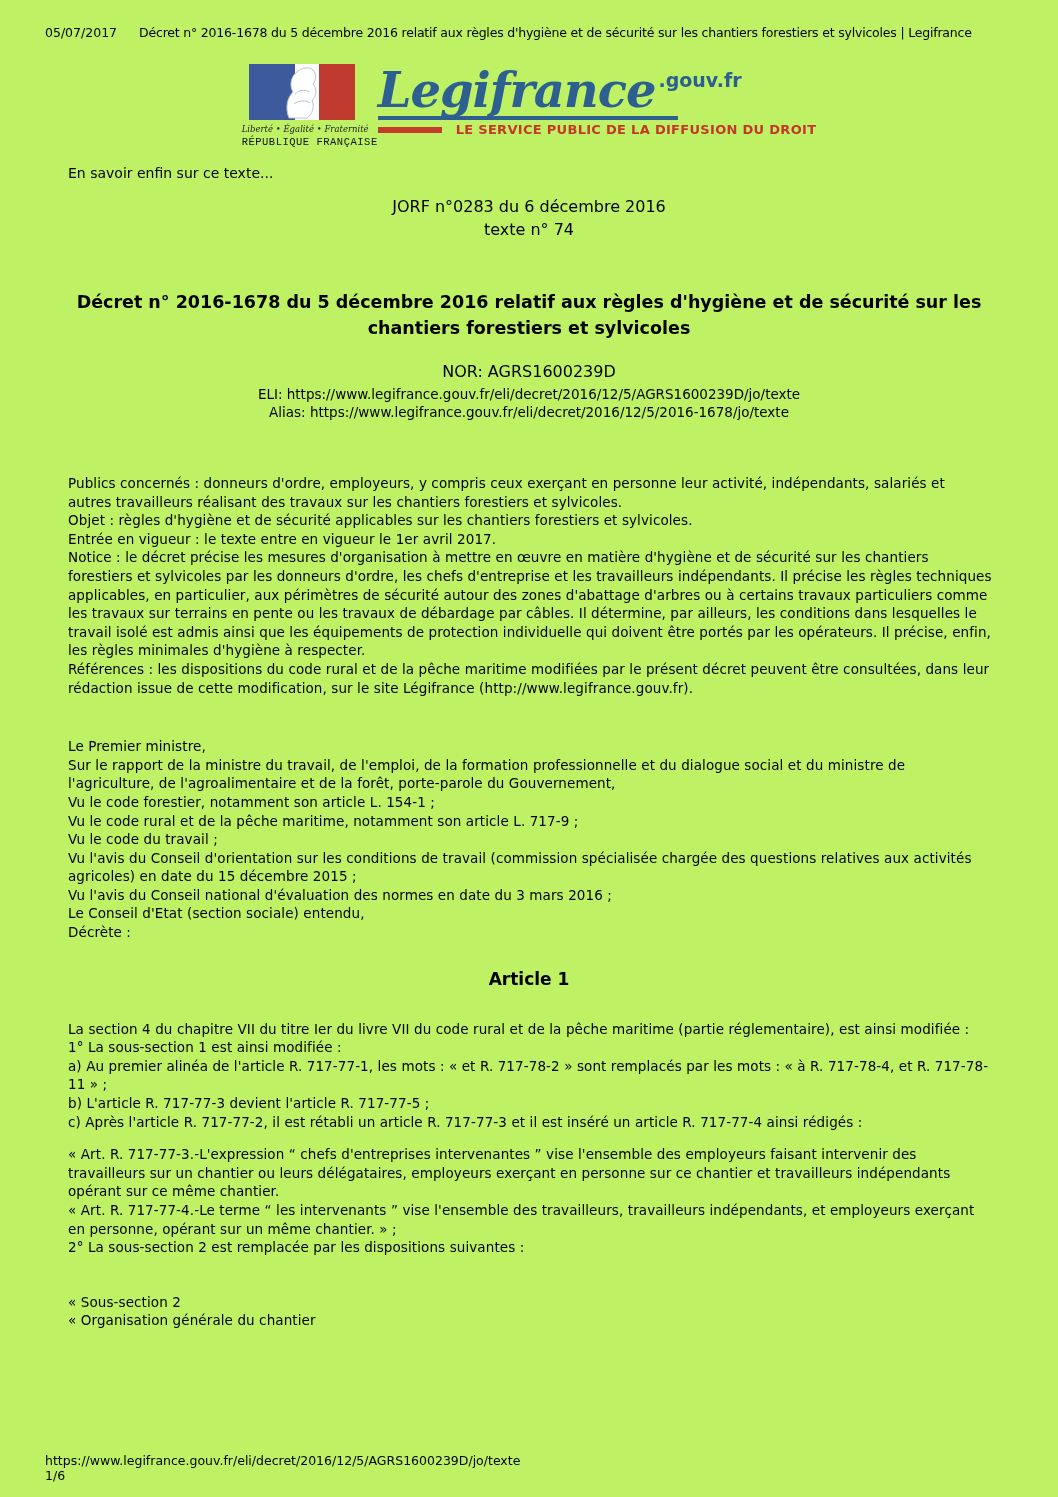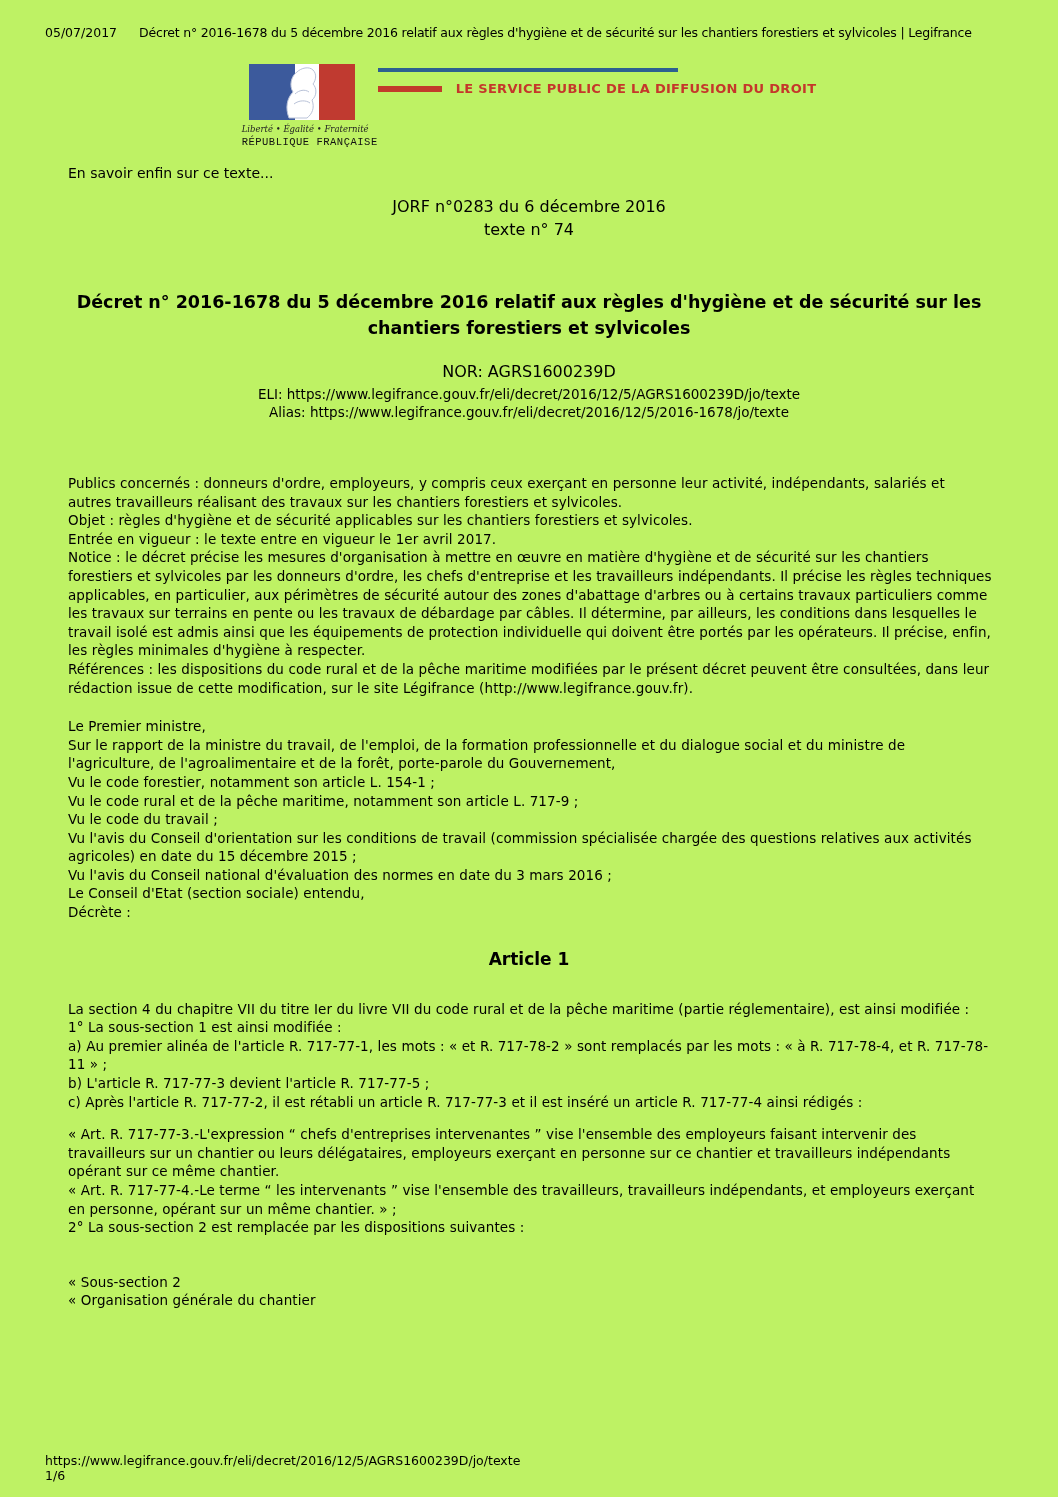--- a/index.html
+++ b/index.html
@@ -48,21 +48,21 @@
     font-family: "DejaVu Serif", "Liberation Serif", serif;
     font-style: italic; font-weight: bold; font-size: 48px;
     color: #2D6090; letter-spacing: -1px;
   }
   .domain {
     font-family: "DejaVu Sans", sans-serif;
     font-weight: bold; font-size: 19px; color: #2D6090;
     position: relative; top: -20px; margin-left: 3px;
   }
   .wordmark-underline { height: 4px; background: #2D6090; width: 300px; margin-top: 2px; }
-  .tagline-row { display: flex; align-items: center; gap: 14px; margin-top: 9px; text-align: right; }
+  .tagline-row { display: flex; align-items: center; gap: 14px; margin-top: 2px; text-align: right; }
   .red-bar { width: 64px; height: 6px; background: #C23B2B; }
   .tagline {
     color: #C5372B; font-weight: bold; font-size: 13px; letter-spacing: 0.3px;
     white-space: nowrap;
   }
 
   
   .more-link { margin: 17px 68px 0; font-size: 14px; }
   .jorf { margin-top: 14px; text-align: center; font-size: 16px; line-height: 23px; }
   .decree-title {
@@ -72,21 +72,21 @@
   .nor-line { margin-top: 21px; text-align: center; font-size: 16px; }
   .eli-line, .alias-line { text-align: center; font-size: 13.5px; line-height: 18px; }
   .eli-line { margin-top: 4px; text-align: center; }
 
   .lines { white-space: pre-wrap; }
   .body-block {
     margin-left: 68px; margin-right: 66px;
     font-size: 13.5px; line-height: 18.6px; letter-spacing: 0.1px;
   }
   .summary   { margin-top: 53px; }
-  .preamble  { margin-top: 20px; }
+  .preamble  { margin-top: 40px; }
   .article-heading { margin-top: 27px; text-align: center; font-weight: bold; font-size: 17px; }
   .intro     { margin-top: 31px; }
   .art773    { margin-top: 14px; }
   .art774    { }
   .subsec    { margin-top: 36px; }
   .art78     { margin-top: 38px; }
 
   
   .print-footer {
     position: absolute; top: 1453px; left: 45px; right: 45px;
@@ -114,20 +114,23 @@
           <div class="flag-red"></div>
           <svg class="profile-svg" width="46" height="56" viewBox="0 0 46 56">
             <path d="M10 54 C6 44 8 34 14 28 C10 22 12 12 18 8 C22 4 30 2 34 6 C38 10 37 16 34 20 C38 24 38 32 33 36 C36 44 33 50 28 54 Z" fill="#ffffff" stroke="#b9c2d8" stroke-width="1"></path>
             <path d="M16 30 C20 26 26 25 30 28 M15 40 C20 36 27 36 31 39" fill="none" stroke="#b9c2d8" stroke-width="1"></path>
           </svg>
         </div>
         <div class="motto">Liberté • Égalité • Fraternité</div>
         <div class="republic">RÉPUBLIQUE FRANÇAISE</div>
       </div>
       <div class="wordmark-col">
+        <div class="wordmark-row">
+          <span class="wordmark">Legifrance</span><span class="domain">.gouv.fr</span>
+        </div>
         <div class="wordmark-underline"></div>
         <div class="tagline-row">
           <div class="red-bar"></div>
           <span class="tagline">LE SERVICE PUBLIC DE LA DIFFUSION DU DROIT</span>
         </div>
       </div>
     </div>
   </div>
 
   <div class="more-link">En savoir enfin sur ce texte...</div>

